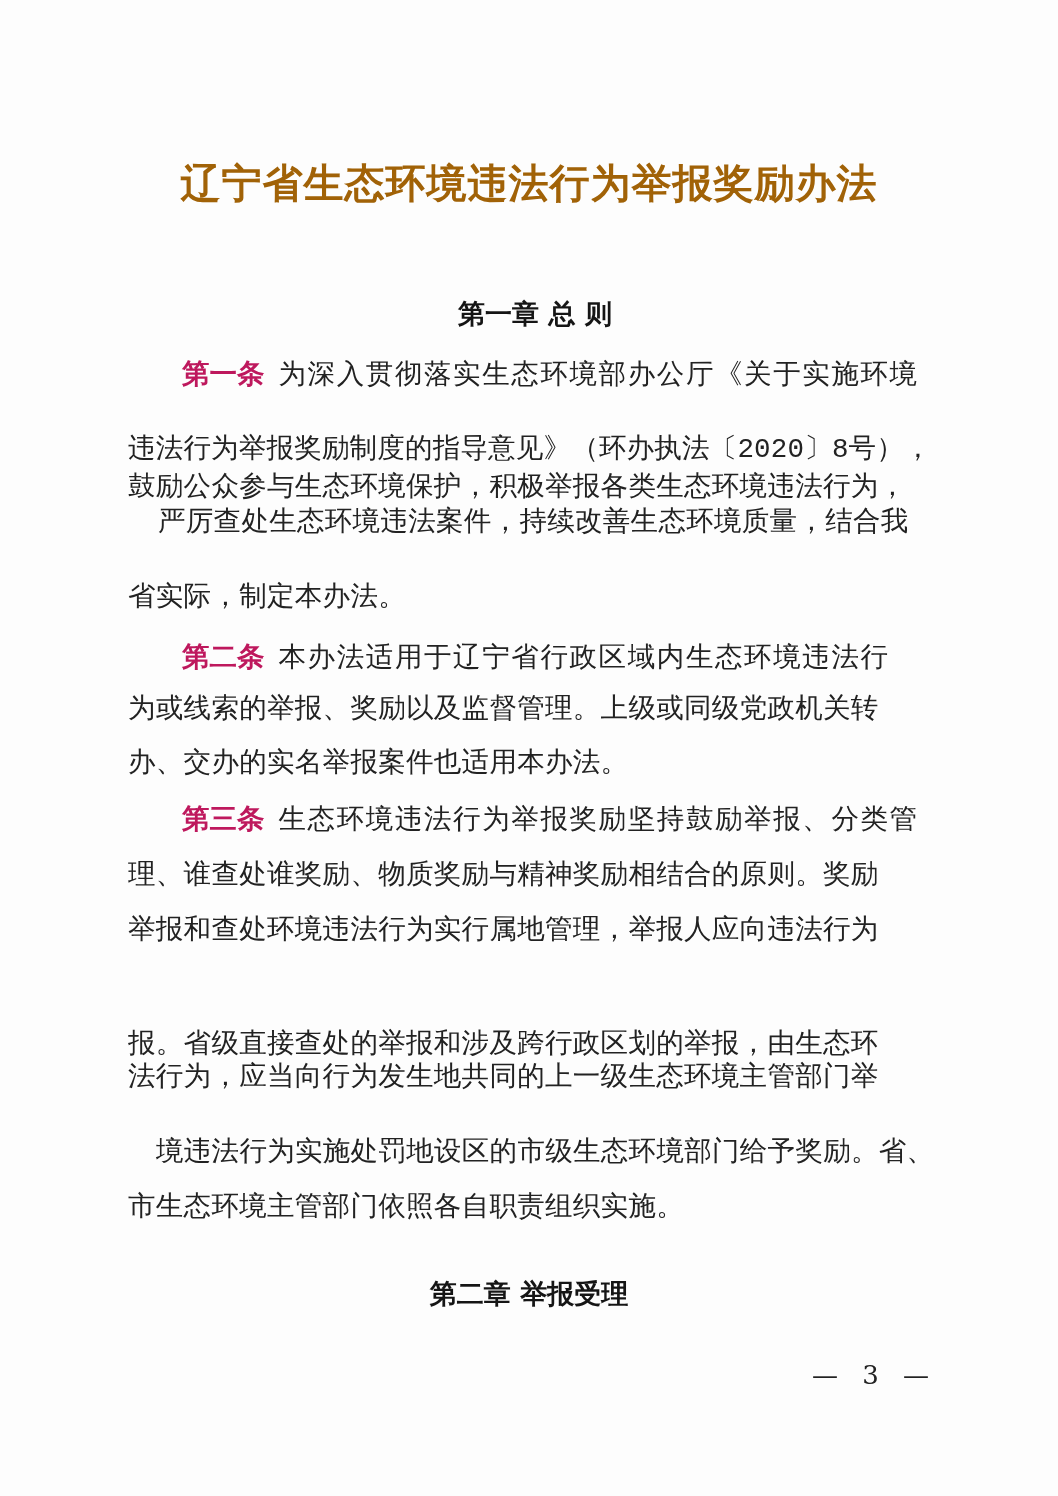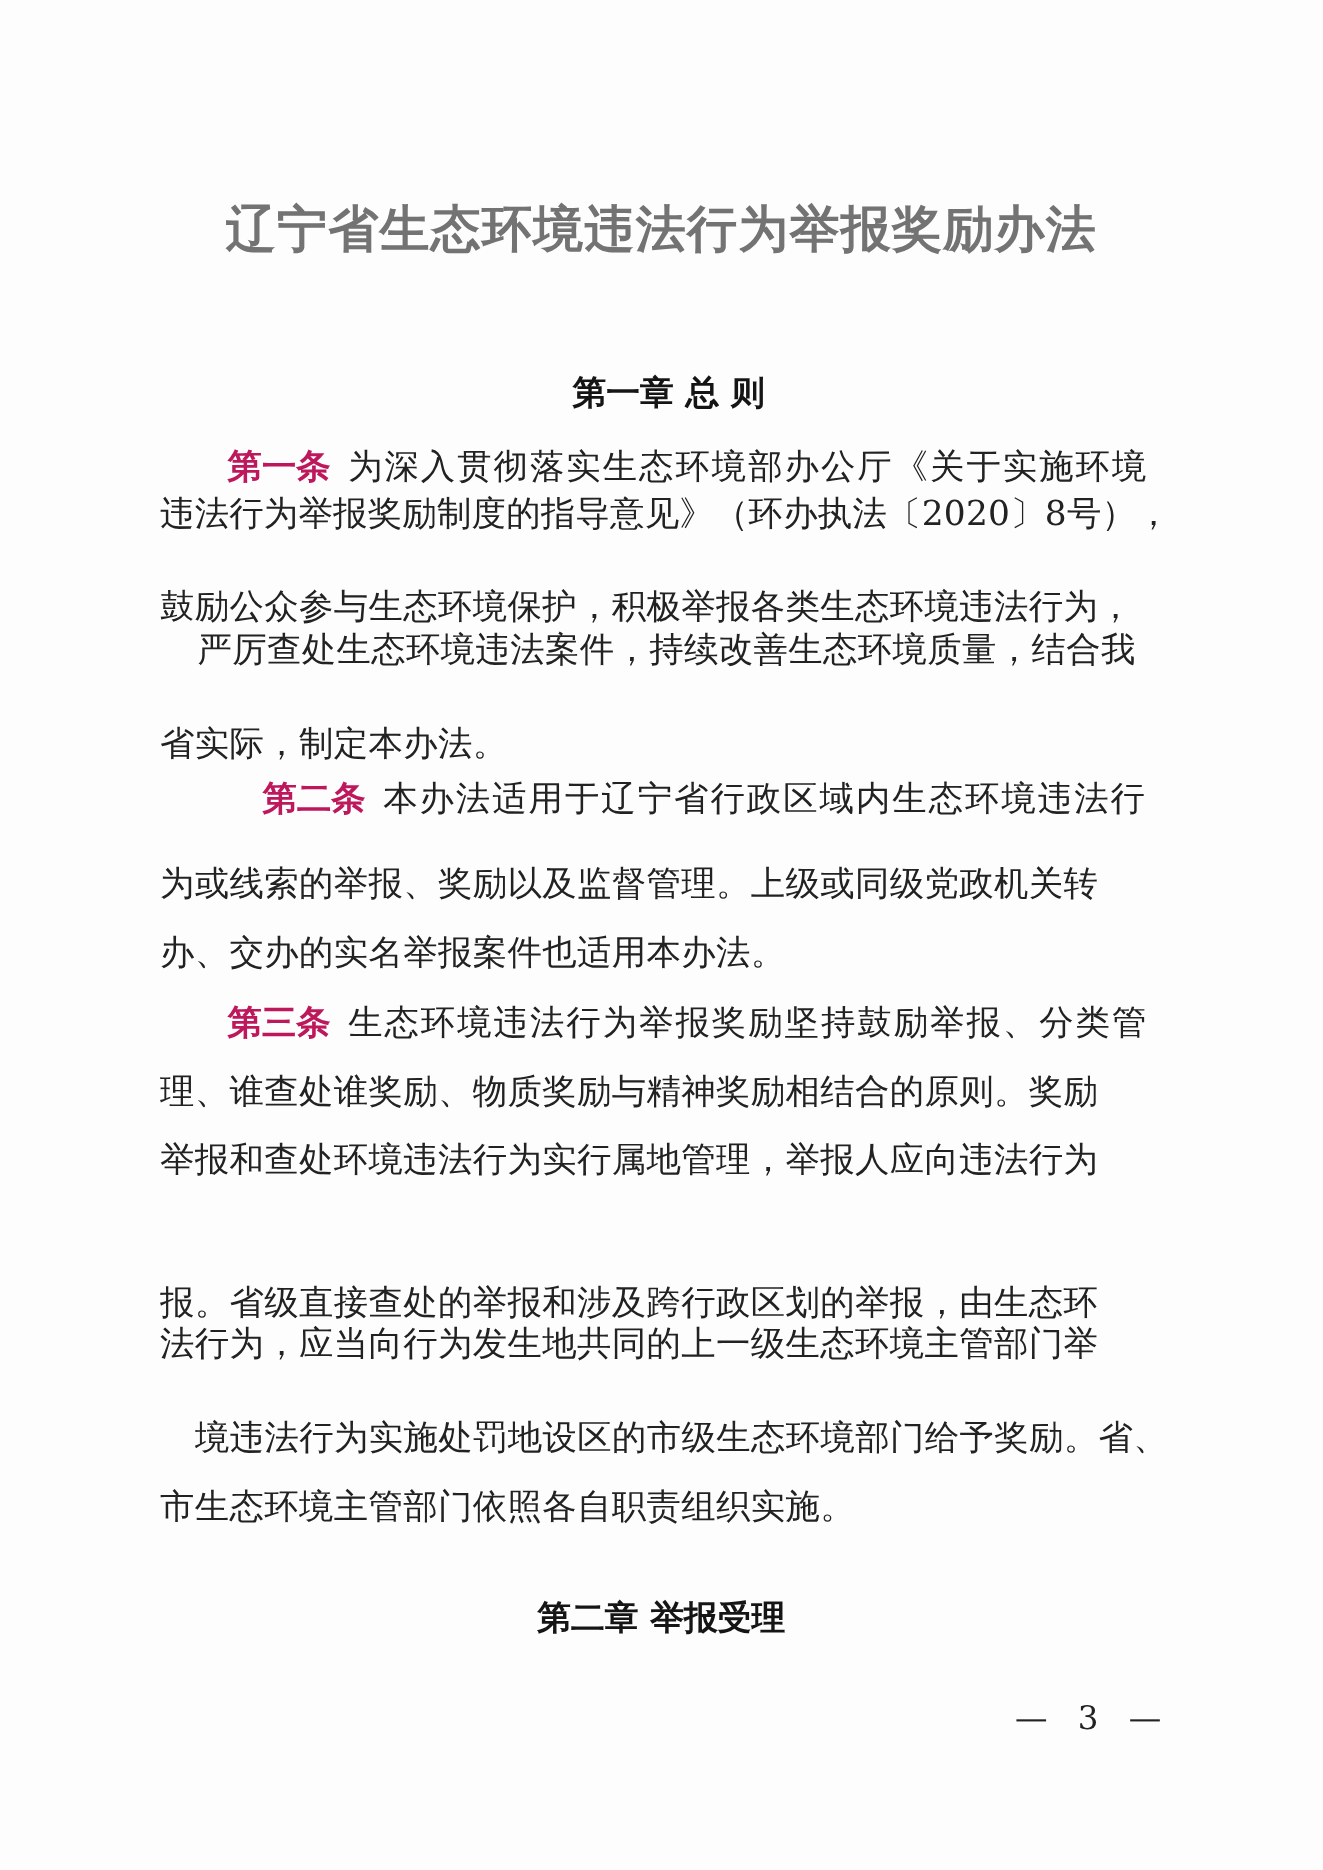--- a/index.html
+++ b/index.html
@@ -1,20 +1,20 @@
 <!DOCTYPE html>
 <html><head>
 <meta charset="utf-8">
 <style>
   html, body { margin: 0; padding: 0; background: #ffffff; }
   body { width: 1058px; height: 1496px; position: relative; overflow: hidden;
          font-family: "DejaVu Serif", "Liberation Serif", serif; color: #1a1a1a; }
   .page { position: absolute; left: 0; top: 0; width: 1058px; height: 1496px; background: #fdfdfd; }
   .title { position: absolute; top: 156px; left: 0; width: 1058px; text-align: center;
-           font-size: 40px; font-weight: bold; letter-spacing: 1px; color: #737373; }
+           font-size: 40px; font-weight: bold; letter-spacing: 1px; color: #a16207; }
   .chapter { position: absolute; left: 0; width: 1058px; text-align: center;
              font-size: 27px; font-weight: bold; color: #151515; font-family: "DejaVu Sans", sans-serif; }
   .ch1 { top: 296px; left: 6px; }
   .ch2 { top: 1276px; left: 0px; }
   .line { position: absolute; left: 128px; width: 780px; font-size: 27.5px; line-height: 32px;
           white-space: nowrap; letter-spacing: 1.6px; color: #222; font-family: "DejaVu Serif", serif; }
   .indent { left: 182px; width: 726px; }
   .art { font-weight: bold; font-family: "DejaVu Sans", sans-serif; color: #be185d; margin-right: 14px; letter-spacing: 0; }
   .pagenum { position: absolute; top: 1360px; left: 812px; font-size: 26px; color: #222;
              font-family: "DejaVu Serif", serif; letter-spacing: 8px; }
@@ -23,26 +23,26 @@
 <body>
 
 <div class="page">
   <div class="title">辽宁省生态环境违法行为举报奖励办法</div>
 
   <div class="chapter ch1">第一章 总 则</div>
 
   <div class="line indent" style="top:357px;">
     <span class="art">第一条</span><span>为深入贯彻落实生态环境部办公厅《关于实施环境</span>
   </div>
-  <div class="line" style="top:395px;letter-spacing:0.2px;">违法行为举报奖励制度的指导意见》（环办执法〔2020〕8号），</div>
+  <div class="line" style="top:434px;letter-spacing:0.2px;font-family:Liberation Mono, monospace;">违法行为举报奖励制度的指导意见》（环办执法〔2020〕8号），</div>
   <div class="line" style="top:469px;letter-spacing:0.3px;">鼓励公众参与生态环境保护，积极举报各类生态环境违法行为，</div>
   <div class="line" style="top:504px;letter-spacing:0.3px;margin-left:30px;">严厉查处生态环境违法案件，持续改善生态环境质量，结合我</div>
   <div class="line" style="top:579px;letter-spacing:0.3px;">省实际，制定本办法。</div>
 
-  <div class="line indent" style="top:623px;margin-left:28px;">
+  <div class="line indent" style="top:640px;">
     <span class="art">第二条</span><span>本办法适用于辽宁省行政区域内生态环境违法行</span>
   </div>
   <div class="line" style="top:691px;letter-spacing:0.3px;">为或线索的举报、奖励以及监督管理。上级或同级党政机关转</div>
   <div class="line" style="top:746px;letter-spacing:0.3px;font-family:Liberation Serif, serif;">办、交办的实名举报案件也适用本办法。</div>
 
   <div class="line indent" style="top:802px;">
     <span class="art">第三条</span><span>生态环境违法行为举报奖励坚持鼓励举报、分类管</span>
   </div>
   <div class="line" style="top:857px;letter-spacing:0.3px;">理、谁查处谁奖励、物质奖励与精神奖励相结合的原则。奖励</div>
   <div class="line" style="top:912px;letter-spacing:0.3px;">举报和查处环境违法行为实行属地管理，举报人应向违法行为</div>

